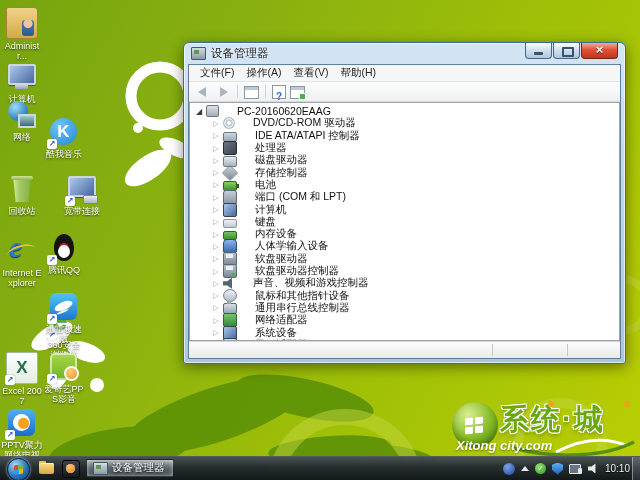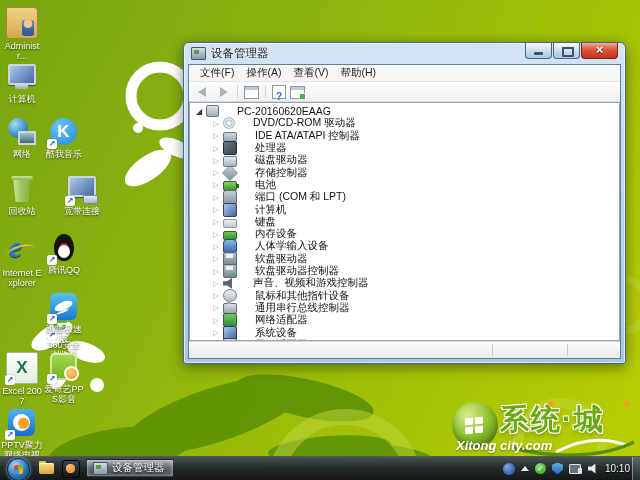--- a/index.html
+++ b/index.html
@@ -219,21 +219,21 @@
 
 <div id="desktop-icons">
     <div class="dcell" style="left: 1px; top: 7px;">
     <div class="dg user-folder-icon"></div>
     <div class="dlabel">Administr...</div>
   </div>
     <div class="dcell" style="left: 1px; top: 62px;">
     <div class="dg computer-icon"></div>
     <div class="dlabel">计算机</div>
   </div>
-    <div class="dcell" style="left: 1px; top: 117px;">
+    <div class="dcell" style="left: 1px; top: 100px;">
     <div class="dg network-icon"></div>
     <div class="dlabel">网络</div>
   </div>
     <div class="dcell" style="left: 43px; top: 117px;">
     <div class="dg kuwo-music-icon">
         <span class="sc"></span>
       </div>
     <div class="dlabel">酷我音乐</div>
   </div>
     <div class="dcell" style="left: 1px; top: 174px;">

